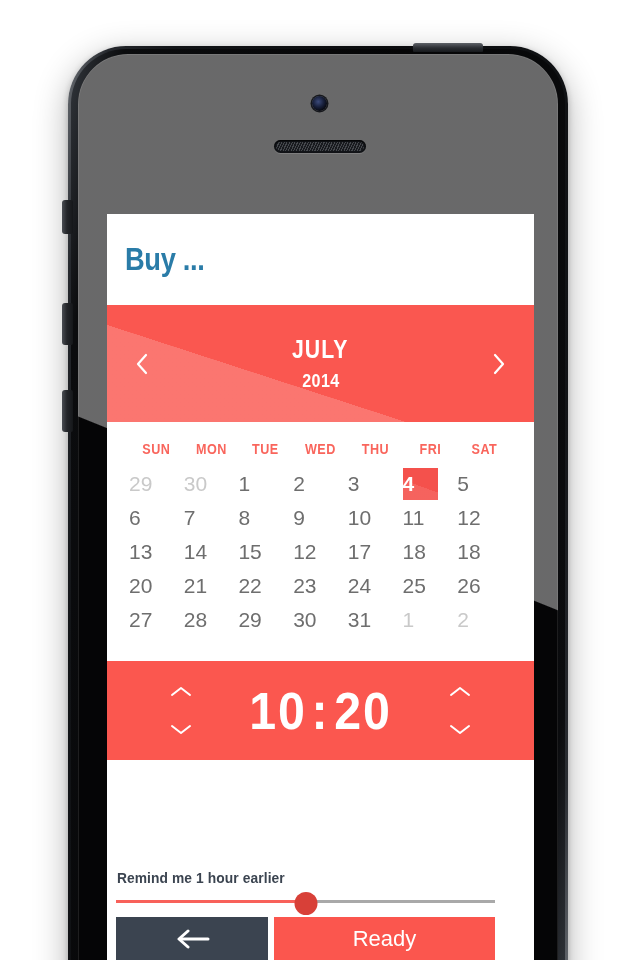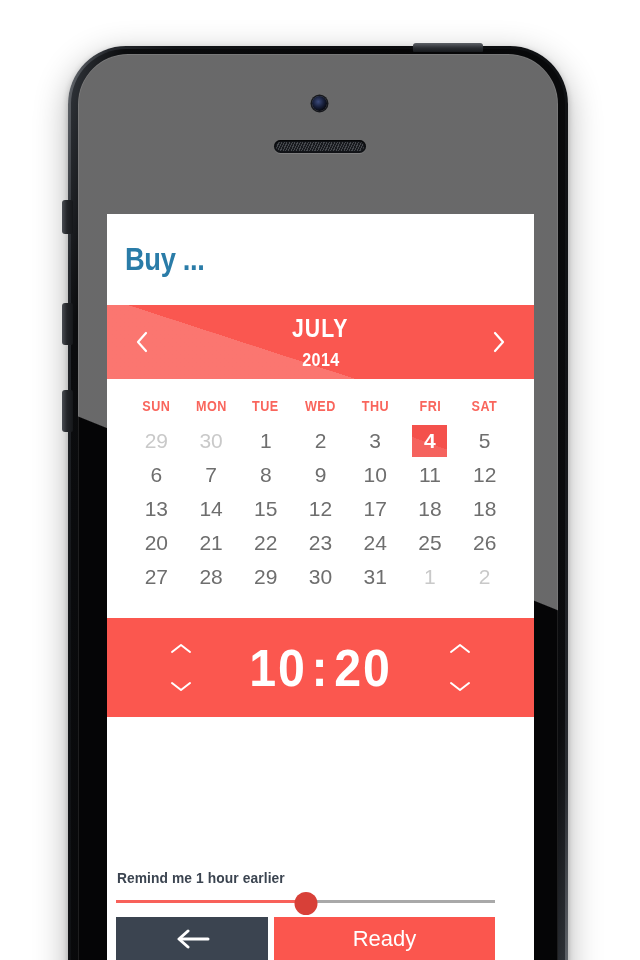--- a/index.html
+++ b/index.html
@@ -138,21 +138,21 @@
     font-weight: bold;
     color: #2a7ca8;
     letter-spacing: -0.4px;
     transform: scaleX(0.88);
     transform-origin: left center;
   }
 
   
   .month-header {
     position: relative;
-    height: 74px;
+    height: 117px;
     background: #fa5750;
     overflow: hidden;
     display: flex;
     align-items: center;
     justify-content: flex-end;
   }
   .month-header .diag-light {
     position: absolute;
     top: 0; left: 0; width: 100%; height: 100%;
     background: linear-gradient(198deg, rgba(255,255,255,0.0) 0%, rgba(255,255,255,0.0) 62%, rgba(255,255,255,0.185) 62.05%, rgba(255,255,255,0.185) 100%);
@@ -216,21 +216,20 @@
     font-weight: bold;
     color: #f9655c;
     letter-spacing: 0.5px;
     padding: 3px 0 10px 0;
     transform: scaleX(0.9);
   }
   .cal-cell {
     height: 34px;
     display: flex;
     align-items: center;
-    justify-content: center;
     font-family: "Liberation Sans", sans-serif;
     font-size: 21px;
     font-weight: 300;
     color: #6e6e6e;
     cursor: pointer;
     margin-bottom: 0px;
   }
   .cal-row.days { margin-bottom: 0px; }
   .cal-cell.muted { color: #c9c9c9; }
   .cal-cell.selected {

